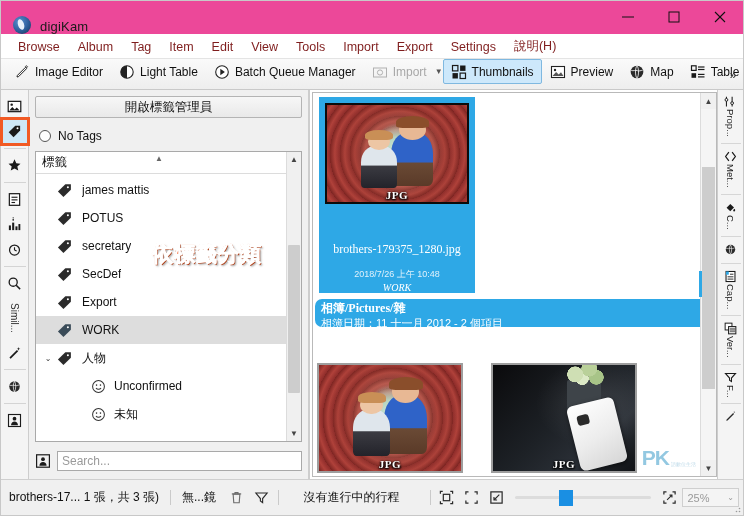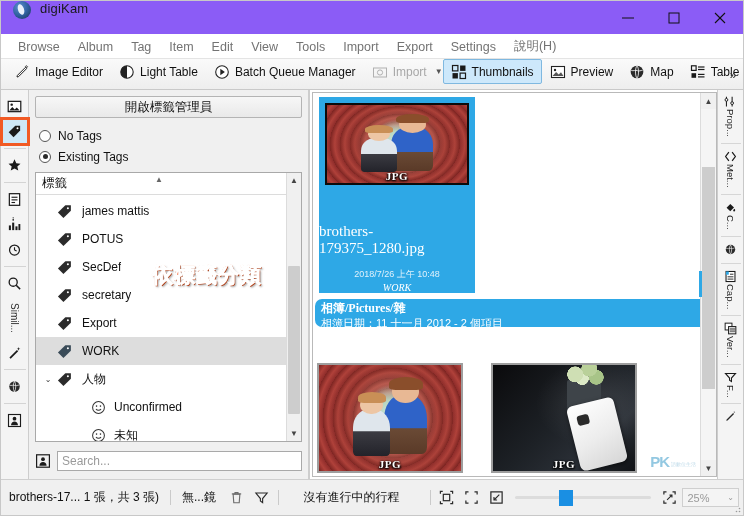--- a/index.html
+++ b/index.html
@@ -10,22 +10,22 @@
   }
   #app{
     position:relative; width:744px; height:516px;
     background:#f0f0f0;
     border:1px solid #c8c8c8;
     display:flex; flex-direction:column;
   }
 
   
   .titlebar{
-    height:34px; min-height:34px; background:#8b5cf6;
-    display:flex; align-items:flex-start;
+    height:34px; min-height:34px; background:#ec4899;
+    display:flex; align-items:flex-end;
     border-bottom:1px solid #ffffff;
   }
   .app-icon{
     width:18px;height:18px;border-radius:50%;
     margin-left:12px;margin-right:9px;
     background:radial-gradient(circle at 35% 32%, #5a8fcf 0%, #2f5f9e 52%, #13304f 100%);
     position:relative; flex:0 0 auto;
   }
   .app-icon:after{
     content:""; position:absolute; left:5px; top:3px;
@@ -41,21 +41,21 @@
   .win-btn.close-btn{ font-size:15px;}
   .win-btn svg{ display:block; }
 
   
   .menubar{
     height:24px;min-height:24px;background:#ffffff;
     display:flex;align-items:center;padding-left:8px;
     border-bottom:1px solid #e4e4e4;
   }
   .menu-item{
-    font-size:12.5px;color:#737373;padding:2px 9px;white-space:nowrap;
+    font-size:12.5px;color:#7f1d1d;padding:2px 9px;white-space:nowrap;
   }
 
   
   .toolbar{
     height:31px;min-height:31px;
     background:linear-gradient(#fafafa,#eeeeee);
     border-bottom:1px solid #c9c9c9;
     display:flex;align-items:flex-start;padding-left:5px;position:relative;
   }
   .tb-btn{
@@ -257,21 +257,21 @@
                radial-gradient(circle at 46% 74%, #dce9c6 0 20%, rgba(0,0,0,0) 21%),
                radial-gradient(circle at 78% 70%, #a8c488 0 18%, rgba(0,0,0,0) 19%);
   }
   .jpg-badge{
     position:absolute;left:50%;bottom:1px;transform:translateX(-50%);
     font-size:11px;font-weight:bold;color:#fff;
     text-shadow:0 0 2px #000,1px 1px 2px #000, -1px 1px 2px #000;
     letter-spacing:.5px;font-family:"Liberation Serif",serif;
   }
   .thumb-filename{
-    margin-top:38px;font-size:15px;color:#ffffff;
+    margin-top:38px;font-size:12px;color:#ffffff;
     font-family:"Liberation Serif",serif;
   }
   .thumb-date{
     margin-top:11px;font-size:9px;color:#dff1fb;
   }
   .thumb-tag{
     margin-top:1px;font-size:10px;color:#ffffff;font-style:italic;
     font-family:"Liberation Serif",serif;
   }
 
@@ -290,21 +290,21 @@
   }
   .t2{
     width:146px;height:110px;border:2px solid #9e9e9e;position:relative;overflow:hidden;
     background:#000;
   }
 
   .watermark{
     position:absolute;right:20px;bottom:6px;display:flex;align-items:flex-end;gap:2px;
     opacity:.95;pointer-events:none;
   }
-  .wm-pk{font-size:15px;font-weight:bold;color:#8ec6e0;letter-spacing:-1px;font-family:"Liberation Sans",sans-serif;margin-left:8px;}
+  .wm-pk{font-size:21px;font-weight:bold;color:#8ec6e0;letter-spacing:-1px;font-family:"Liberation Sans",sans-serif;margin-left:8px;}
   .wm-sub{font-size:5px;color:#bcd9e8;line-height:6px;padding-bottom:3px;}
 
   .view-scroll{
     position:absolute;right:0;top:0;bottom:0;width:16px;background:#f0f0f0;
     display:flex;flex-direction:column;border-left:1px solid #dcdcdc;
   }
   .vs-arrow{height:16px;display:flex;align-items:center;justify-content:center;font-size:8px;color:#444;}
   .vs-track{flex:1;position:relative;background:#f5f5f5;}
   .vs-thumb{position:absolute;left:1px;right:1px;top:58px;height:222px;background:#cdcdcd;}
   .vs-mark{position:absolute;left:-2px;width:4px;height:26px;background:#2ea8e6;top:162px;}
@@ -548,24 +548,20 @@
       </div>
     </div>
 
     <div class="tagpanel">
       <div class="tagmgr-btn">開啟標籤管理員</div>
 
       <div class="radio-row">
         <span class="radio"></span>
         <span class="radio-label">No Tags</span>
       </div>
-      <div class="radio-row">
-        <span class="radio on"></span>
-        <span class="radio-label">Existing Tags</span>
-      </div>
 
       <div class="treebox">
         <div class="treecol">
           <div class="tree-header">
             <span>標籤</span>
             <span class="hdr-arrow">▲</span>
           </div>
           <div class="treelist">
 
             <div class="tnode lvl1">
@@ -585,30 +581,30 @@
                 </svg>
               <span class="tnode-label">POTUS</span>
             </div>
 
             <div class="tnode lvl1">
               <span class="twist"></span>
               <svg class="tag-ico" viewBox="0 0 16 16">
                   <path d="M8.8 2.2H14v5.2L7 14.2 1.8 9z" fill="#2b2b2b"></path>
                   <circle cx="11.2" cy="5" r=".95" fill="#fff"></circle>
                 </svg>
-              <span class="tnode-label">SecDef</span>
+              <span class="tnode-label">secretary</span>
             </div>
 
             <div class="tnode lvl1">
               <span class="twist"></span>
               <svg class="tag-ico" viewBox="0 0 16 16">
                   <path d="M8.8 2.2H14v5.2L7 14.2 1.8 9z" fill="#2b2b2b"></path>
                   <circle cx="11.2" cy="5" r=".95" fill="#fff"></circle>
                 </svg>
-              <span class="tnode-label">secretary</span>
+              <span class="tnode-label">SecDef</span>
             </div>
 
             <div class="tnode lvl1">
               <span class="twist"></span>
               <svg class="tag-ico" viewBox="0 0 16 16">
                   <path d="M8.8 2.2H14v5.2L7 14.2 1.8 9z" fill="#2b2b2b"></path>
                   <circle cx="11.2" cy="5" r=".95" fill="#fff"></circle>
                 </svg>
               <span class="tnode-label">Export</span>
             </div>

